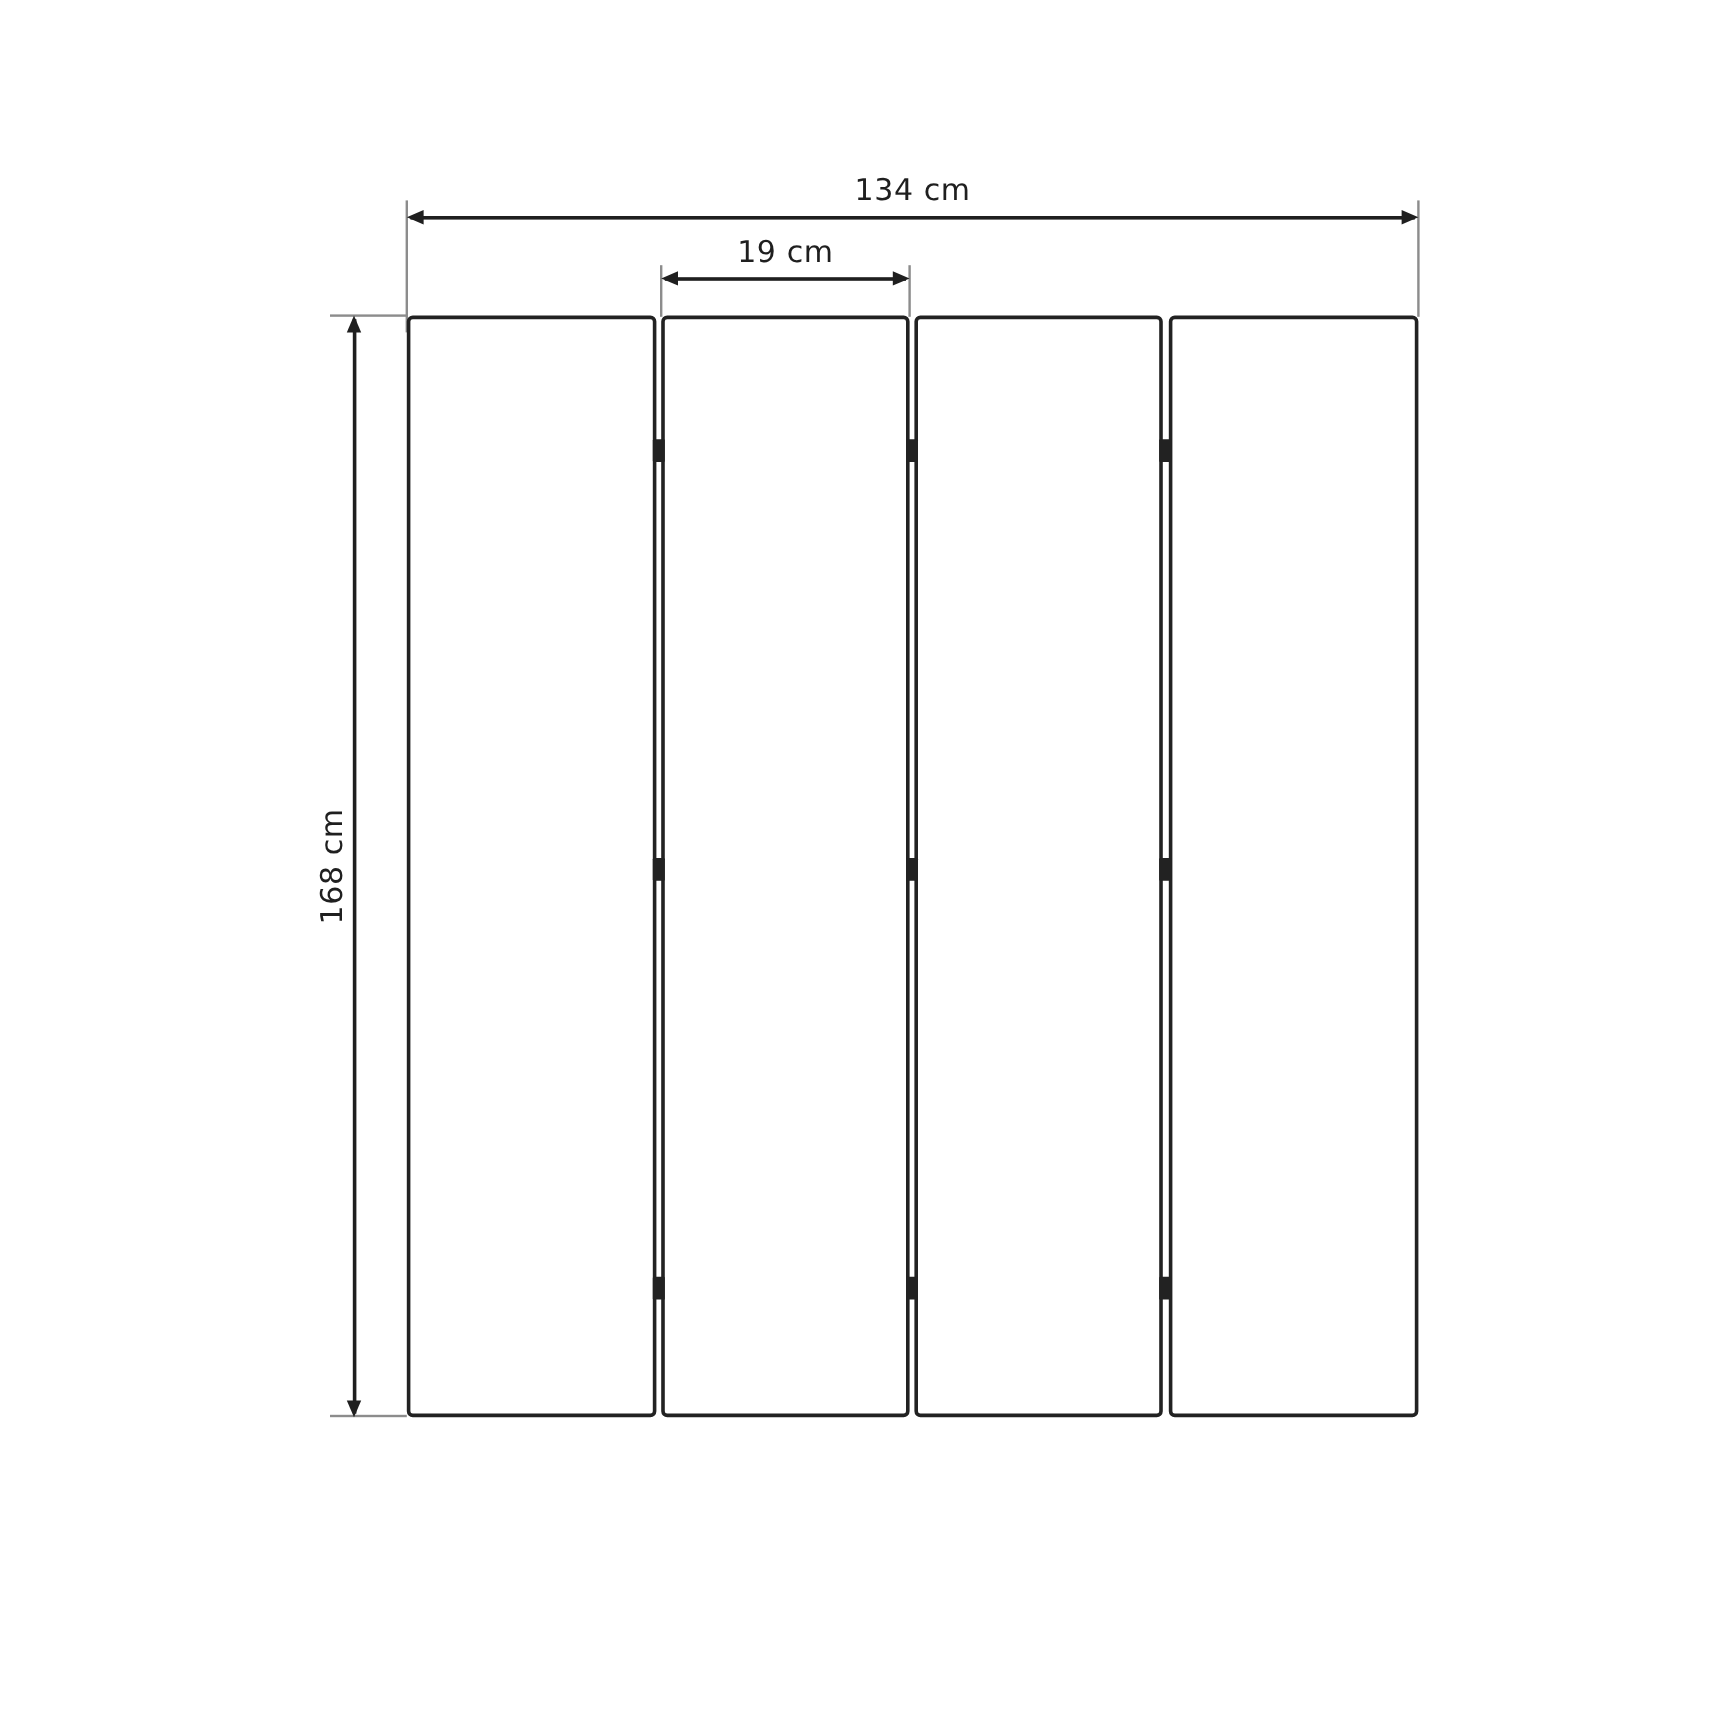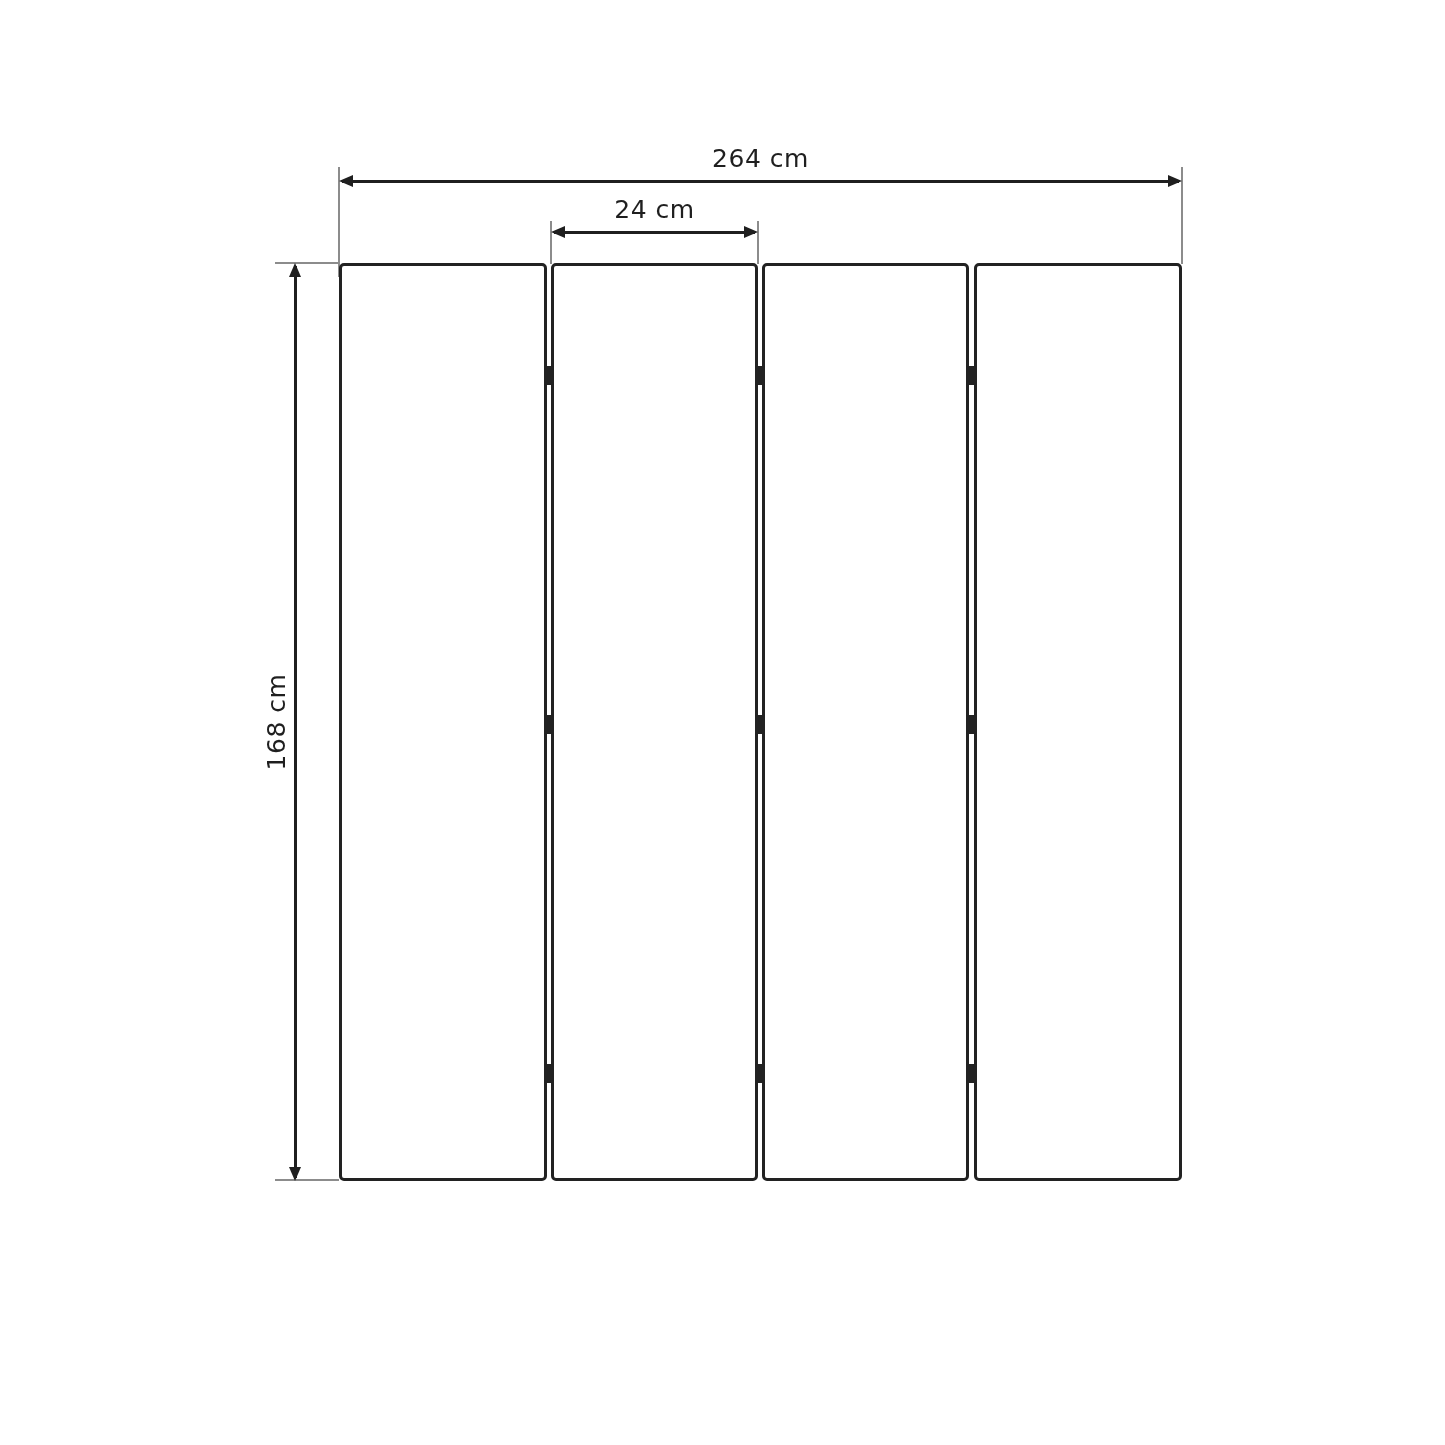--- a/index.html
+++ b/index.html
@@ -58,28 +58,28 @@
     width:160px;height:32px;line-height:32px;
     transform:rotate(-90deg);
     transform-origin:center center;
   }
 </style>
 </head>
 <body>
 
 <div class="canvas">
 
-  <div class="dim-label" style="left:339px;top:144px;width:843px;">264 cm</div>
+  <div class="dim-label" style="left:339px;top:144px;width:843px;">134 cm</div>
   <div class="ext-v" style="left:338px;top:167px;height:110px;"></div>
   <div class="ext-v" style="left:1181px;top:167px;height:97px;"></div>
   <div class="dim-line-h" style="left:342px;top:180px;width:837px;"></div>
   <div class="arrow left" style="left:339px;top:175px;"></div>
   <div class="arrow right" style="left:1168px;top:175px;"></div>
 
-  <div class="dim-label" style="left:551px;top:195px;width:207px;">24 cm</div>
+  <div class="dim-label" style="left:551px;top:195px;width:207px;">19 cm</div>
   <div class="ext-v" style="left:550px;top:221px;height:43px;"></div>
   <div class="ext-v" style="left:757px;top:221px;height:43px;"></div>
   <div class="dim-line-h" style="left:554px;top:231px;width:201px;"></div>
   <div class="arrow left" style="left:551px;top:226px;"></div>
   <div class="arrow right" style="left:744px;top:226px;"></div>
 
   <div class="dim-label rotated" style="left:197px;top:706px;">168 cm</div>
   <div class="ext-h" style="left:275px;top:262px;width:64px;"></div>
   <div class="ext-h" style="left:275px;top:1179px;width:64px;"></div>
   <div class="dim-line-v" style="left:294px;top:266px;height:912px;"></div>

